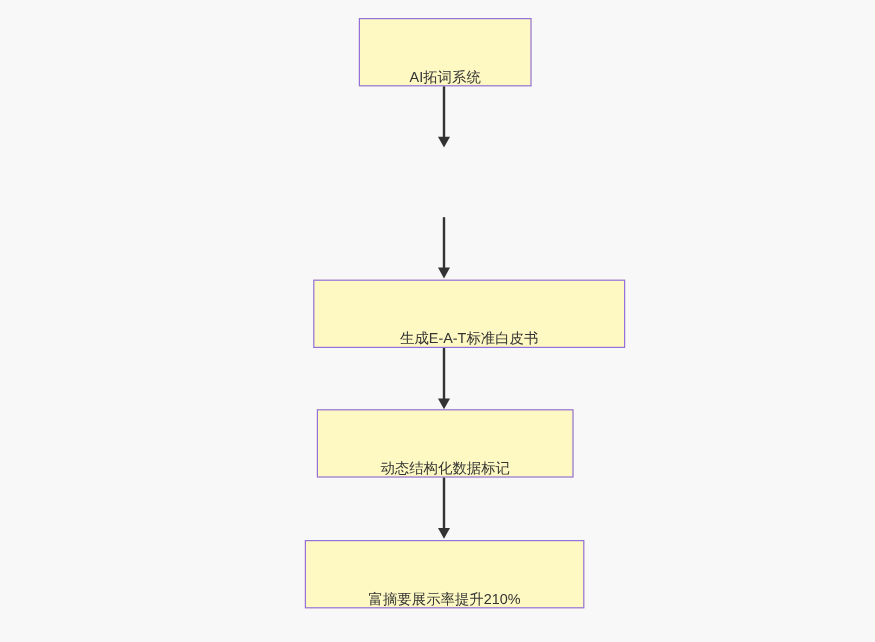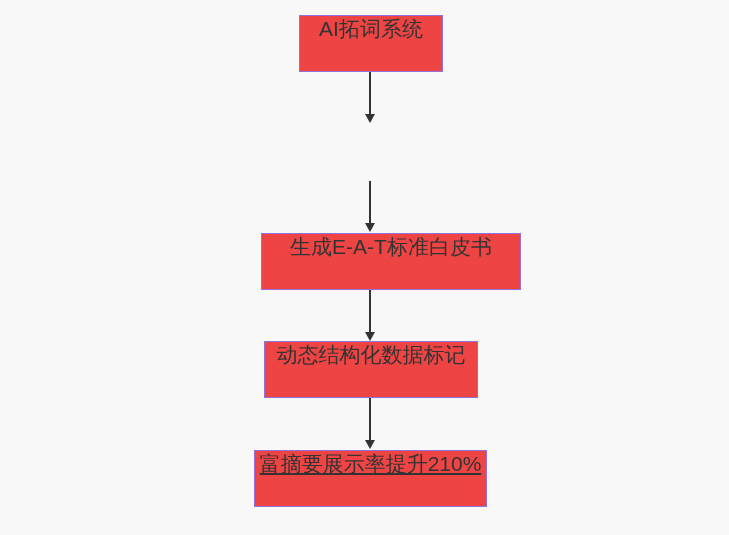--- a/index.html
+++ b/index.html
@@ -14,36 +14,36 @@
     overflow: hidden;
   }
   .canvas {
     position: relative;
     width: 729px;
     height: 535px;
   }
   .node {
     position: absolute;
     box-sizing: border-box;
-    background: #ef4444;
+    background: #fef9c3;
     border: 1px solid #9370DB;
     color: #333333;
-    font-size: 21px;
+    font-size: 12px;
     line-height: 1.2;
     display: flex;
-    align-items: flex-start;
+    align-items: flex-end;
     justify-content: center;
     text-align: center;
     white-space: nowrap;
   }
   .node-1 { left: 299px; top: 15px;  width: 144px; height: 57px; }
   .node-2 { left: 274px; top: 124px; width: 193px; height: 57px; }
   .node-3 { left: 261px; top: 233px; width: 260px; height: 57px; }
   .node-4 { left: 264px; top: 341px; width: 214px; height: 57px; }
-  .node-5 { left: 254px; top: 450px; width: 233px; height: 57px; text-decoration: underline; }
+  .node-5 { left: 254px; top: 450px; width: 233px; height: 57px; }
 
   .edge {
     position: absolute;
     left: 362px;
     width: 16px;
     height: 52px;
   }
   .edge-1 { top: 72px;  }
   .edge-2 { top: 181px; }
   .edge-3 { top: 290px; }

